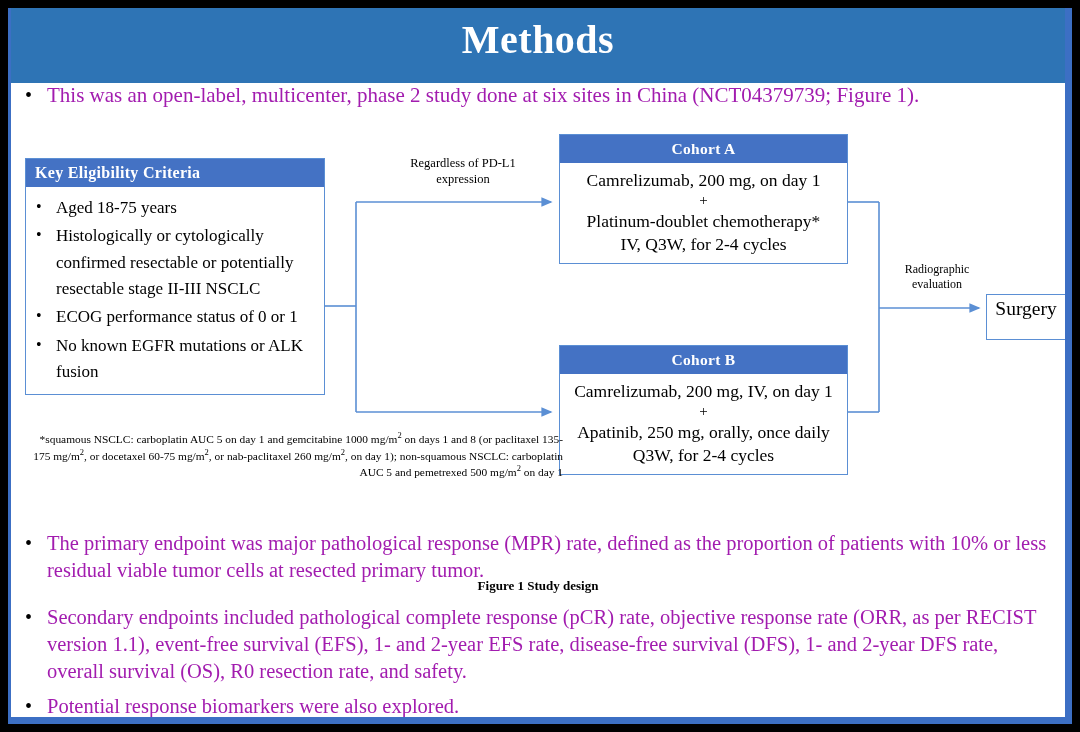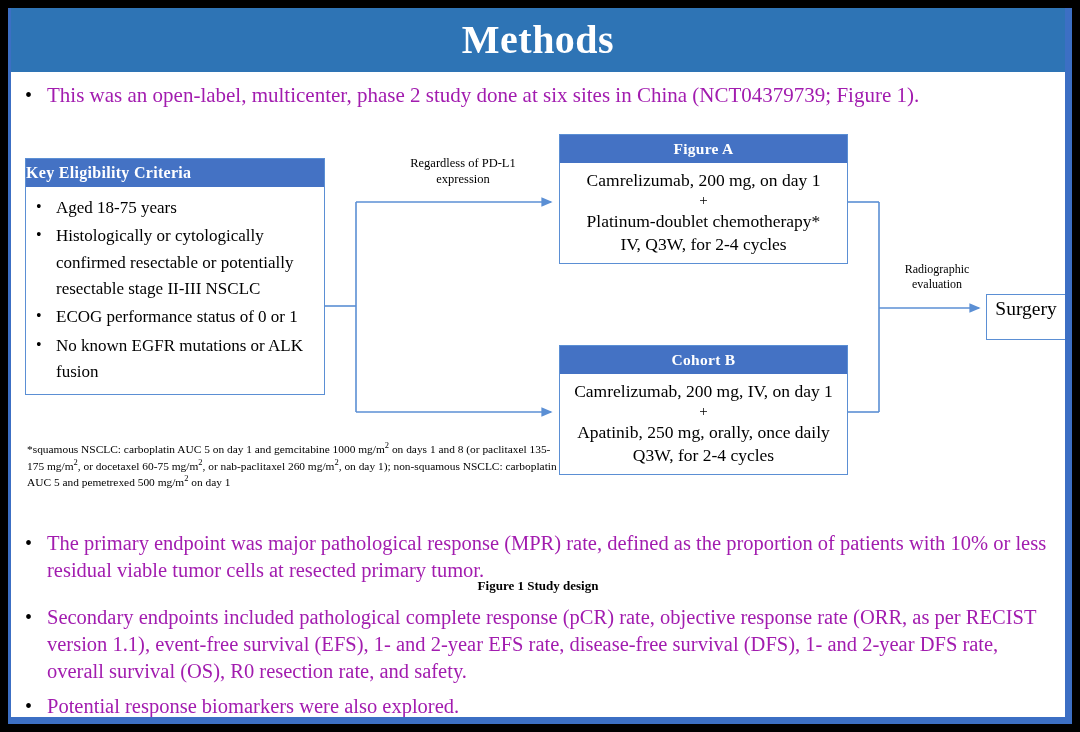--- a/index.html
+++ b/index.html
@@ -15,21 +15,21 @@
     width:1064px;height:716px;
     background:#ffffff;
     border-right:7px solid #3c6fc4;
     border-bottom:7px solid #3c6fc4;
     border-left:3px solid #3c6fc4;
     box-sizing:border-box;
     overflow:hidden;
   }
   .title-bar{
     position:absolute;left:0;top:0;
-    width:1054px;height:64px;
+    width:1054px;height:75px;
     background:#2e74b5;
   }
   .title-text{
     position:absolute;left:0;top:8px;width:1054px;
     text-align:center;
     color:#ffffff;
     font-size:40px;
     font-weight:bold;
     letter-spacing:.5px;
   }
@@ -73,20 +73,21 @@
     background:#4472c4;
     color:#fff;
     font-weight:bold;
     font-size:15.5px;
     text-align:center;
     padding:5px 0 5px;
     letter-spacing:.3px;
   }
   .box-header.left-align{
     text-align:left;
+    padding-left:9px;
     font-size:16px;
   }
   .box-body{
     padding:6px 6px 8px;
   }
 
   
   #eligibility{
     left:14px;top:38px;width:300px;
   }
@@ -145,25 +146,25 @@
   #labelRad{left:878px;top:142px;width:96px;font-size:12px;}
 
   
   #wires{
     position:absolute;left:0;top:0;width:1054px;height:380px;
     pointer-events:none;
   }
 
   
   #footnote{
-    position:absolute;left:16px;top:320px;width:536px;
+    position:absolute;left:16px;top:310px;width:536px;
     font-size:11.4px;
     line-height:1.30;
     color:#000;
-    text-align:left;
+    text-align:right;
   }
   #footnote sup{font-size:8.5px;vertical-align:super;}
 
   
   #caption{
     position:absolute;left:0;top:458px;width:1054px;
     text-align:center;
     font-weight:bold;
     font-size:13px;
   }
@@ -229,21 +230,21 @@
           <span class="elig-label">ECOG performance status of 0 or 1</span>
         </div>
         <div class="elig-item">
           <span class="elig-dot">•</span>
           <span class="elig-label">No known EGFR mutations or ALK fusion</span>
         </div>
       </div>
     </div>
 
     <div class="box" id="cohortA">
-      <div class="box-header">Figure A</div>
+      <div class="box-header">Cohort A</div>
       <div class="box-body">
         <div class="cohort-line">Camrelizumab, 200 mg, on day 1</div>
         <div class="cohort-plus">+</div>
         <div class="cohort-line">Platinum-doublet chemotherapy*</div>
         <div class="cohort-line">IV, Q3W, for 2-4 cycles</div>
       </div>
     </div>
 
     <div class="box" id="cohortB">
       <div class="box-header">Cohort B</div>

